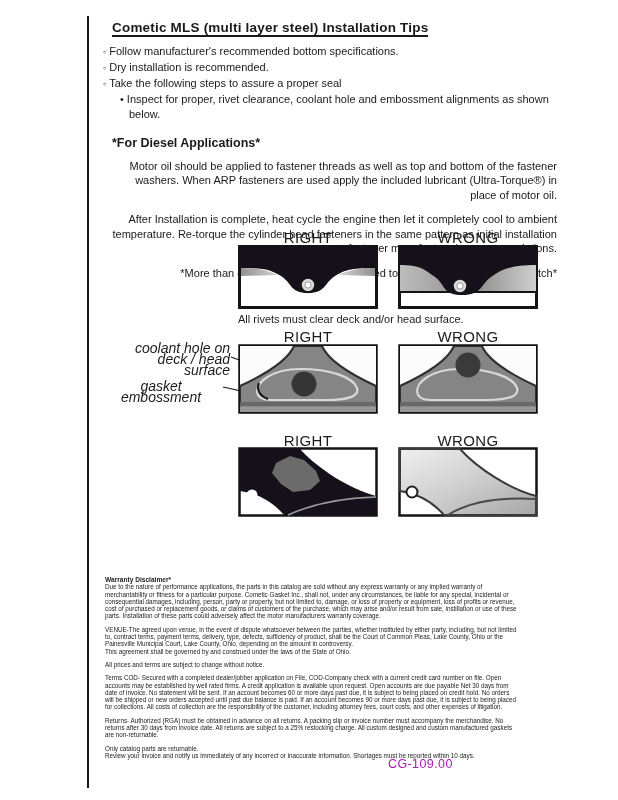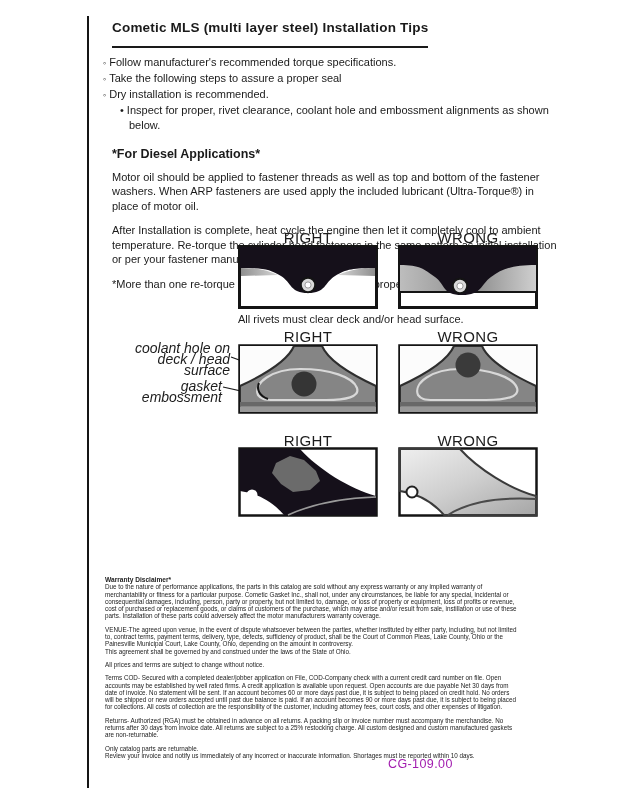--- a/index.html
+++ b/index.html
@@ -7,64 +7,64 @@
     position:relative; width:618px; height:800px; margin:0 auto;
     background:#ffffff; overflow:hidden;
     font-family:"Liberation Sans", sans-serif; color:#1a1a1a;
   }
   .left-rule { position:absolute; left:87px; top:16px; width:2px; height:772px; background:#151515; }
 
   
   .content-top { position:absolute; left:103px; top:18px; width:458px; }
   .doc-title {
     display:inline-block; margin:0 0 7px 9px; font-size:13.5px; font-weight:bold;
-    letter-spacing:0.2px; border-bottom:2px solid #1a1a1a; padding-bottom:11px;
+    letter-spacing:0.2px; border-bottom:2px solid #1a1a1a; padding-bottom:0;
   }
   .tips { font-size:11px; line-height:15px; }
   .tip-line { padding-left:11px; text-indent:-11px; }
   .tip-line::before { content:"\25E6"; font-size:9px; margin-right:3px; }
   .tip-sub { margin-left:17px; padding-left:9px; text-indent:-9px; }
   .tip-sub::before { content:"\2022"; margin-right:3px; }
 
   .diesel { margin:14px 0 0 9px; width:445px; font-size:11px; line-height:14.5px; }
   .diesel-heading { margin:0 0 8px 0; font-size:12.5px; font-weight:bold; }
-  .diesel p { margin:0 0 10px 0; }
+  .diesel p { margin:0 0 10px 0;text-align:right; }
 
   
   .dg-label { position:absolute; width:140px; text-align:center; font-size:15px; letter-spacing:0.4px; color:#1c1c1c; }
   .dg-box { position:absolute; width:140px; height:70px; }
   .dg-box svg { display:block; width:100%; height:100%; }
   .dg-box.short { height:64px; }
   .dg-caption { position:absolute; left:238px; font-size:11px; line-height:13px; color:#1c1c1c; }
 
   .ann { position:absolute; font-size:14px; line-height:11px; text-align:right; color:#1c1c1c;font-style:italic; }
   .ann1 { left:112px; top:343px; width:118px; }
-  .ann2 { left:100px; top:381px; width:122px; }
+  .ann2 { left:100px; top:381px; width:122px;text-align:center; }
   .leader-svg { position:absolute; left:100px; top:340px; width:215px; height:75px; pointer-events:none; }
 
   
   .disclaimer { position:absolute; left:105px; top:576px; width:412px; font-size:6.3px; line-height:7.3px; color:#222; }
   .disclaimer-heading { font-weight:bold; margin:0 0 7px 0; font-size:6.6px; }
   .disclaimer p { margin:0; }
   .disclaimer p.gap { margin-bottom:6px; }
 
   .footer-code { position:absolute; left:388px; top:757px; font-size:12.5px; letter-spacing:0.4px; color:#a21caf; }
 </style>
 </head>
 <body>
 
 <div class="page">
   <div class="left-rule"></div>
 
   <div class="content-top">
     <h1 class="doc-title">Cometic MLS (multi layer steel) Installation Tips</h1>
     <div class="tips">
-      <div class="tip-line">Follow manufacturer's recommended torque specifications.</div>
+      <div class="tip-line">Follow manufacturer's recommended bottom specifications.</div>
+      <div class="tip-line">Dry installation is recommended.</div>
       <div class="tip-line">Take the following steps to assure a proper seal</div>
-      <div class="tip-line">Dry installation is recommended.</div>
       <div class="tip-sub">Inspect for proper, rivet clearance, coolant hole and embossment alignments as shown below.</div>
     </div>
     <div class="diesel">
       <h2 class="diesel-heading">*For Diesel Applications*</h2>
       <p>Motor oil should be applied to fastener threads as well as top and bottom of the fastener washers. When ARP fasteners are used apply the included lubricant (Ultra-Torque®) in place of motor oil.</p>
       <p>After Installation is complete, heat cycle the engine then let it completely cool to ambient temperature. Re-torque the cylinder head fasteners in the same pattern as initial installation or per your fastener manufacturer's recommendations.</p>
       <p>*More than one re-torque may be required to achieve proper fastener stretch*</p>
     </div>
   </div>
 

